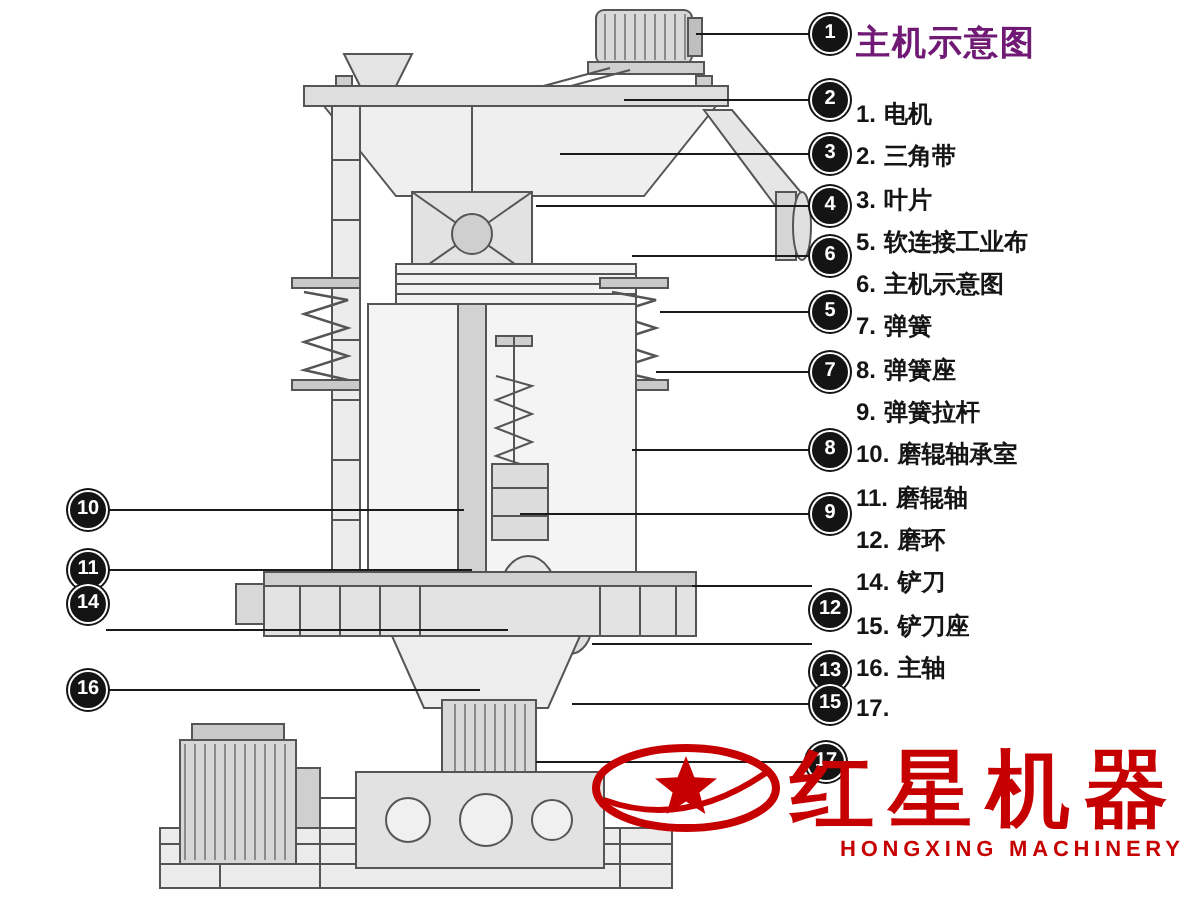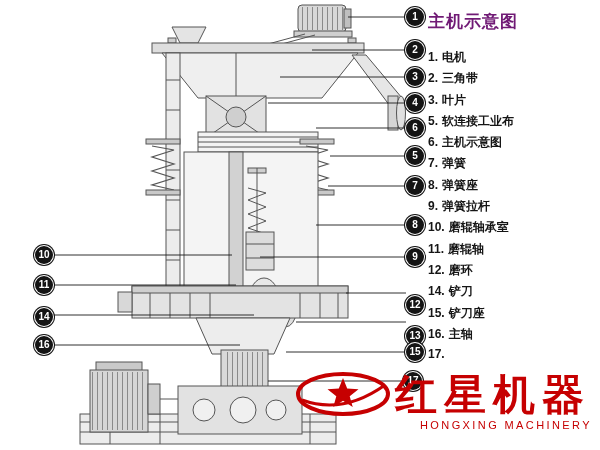--- a/index.html
+++ b/index.html
@@ -17,21 +17,21 @@
   }
 
   .legend { position:absolute; left:428px; top:10px; width:172px; z-index:4; }
   .legend-title { font-size:17px; font-weight:700; color:#701a75; letter-spacing:1px; margin-bottom:16px; white-space:nowrap; }
   .lg-row { height:21.3px; font-size:12px; font-weight:700; color:#151515; white-space:nowrap; }
   .lg-row .num { margin-right:4px; }
 
   .watermark { position:absolute; left:0; top:0; z-index:10; pointer-events:none; }
   .wm-logo { position:absolute; left:294px; top:370px; }
   .wm-brand { position:absolute; left:395px; top:372px; width:205px; font-size:42px; line-height:46px; font-weight:700; letter-spacing:7px; color:#c60001; white-space:nowrap; }
-  .wm-brand-en { position:absolute; left:420px; top:419px; font-size:11px; font-weight:400; letter-spacing:2.4px; color:#c60001; white-space:nowrap; }
+  .wm-brand-en { position:absolute; left:420px; top:419px; font-size:11px; font-weight:700; letter-spacing:2.4px; color:#c60001; white-space:nowrap; }
 </style>
 </head>
 <body>
 
 <div class="stage">
 
   <svg class="machine" width="430" height="450" viewBox="0 0 430 450">
     <defs>
       <pattern id="hatchV" width="5" height="5" patternUnits="userSpaceOnUse">
         <path d="M2.5,0 V5" stroke="#8a8a8a" stroke-width="1"></path>
@@ -198,21 +198,21 @@
   <div class="callout" style="left:406px;top:147px">5</div>
   <div class="callout" style="left:406px;top:177px">7</div>
   <div class="callout" style="left:406px;top:216px">8</div>
   <div class="callout" style="left:406px;top:248px">9</div>
   <div class="callout" style="left:406px;top:296px">12</div>
   <div class="callout" style="left:406px;top:327px">13</div>
   <div class="callout" style="left:406px;top:343px">15</div>
   <div class="callout" style="left:404px;top:372px">17</div>
   <div class="callout" style="left:35px;top:246px">10</div>
   <div class="callout" style="left:35px;top:276px">11</div>
-  <div class="callout" style="left:35px;top:308px">14</div>
+  <div class="callout" style="left:35px;top:293px">14</div>
   <div class="callout" style="left:35px;top:336px">16</div>
 
   <div class="legend">
     <div class="legend-title">主机示意图</div>
     <div class="lg-row"><span class="num">1.</span><span>电机</span></div>
     <div class="lg-row"><span class="num">2.</span><span>三角带</span></div>
     <div class="lg-row"><span class="num">3.</span><span>叶片</span></div>
     <div class="lg-row"><span class="num">5.</span><span>软连接工业布</span></div>
     <div class="lg-row"><span class="num">6.</span><span>主机示意图</span></div>
     <div class="lg-row"><span class="num">7.</span><span>弹簧</span></div>

